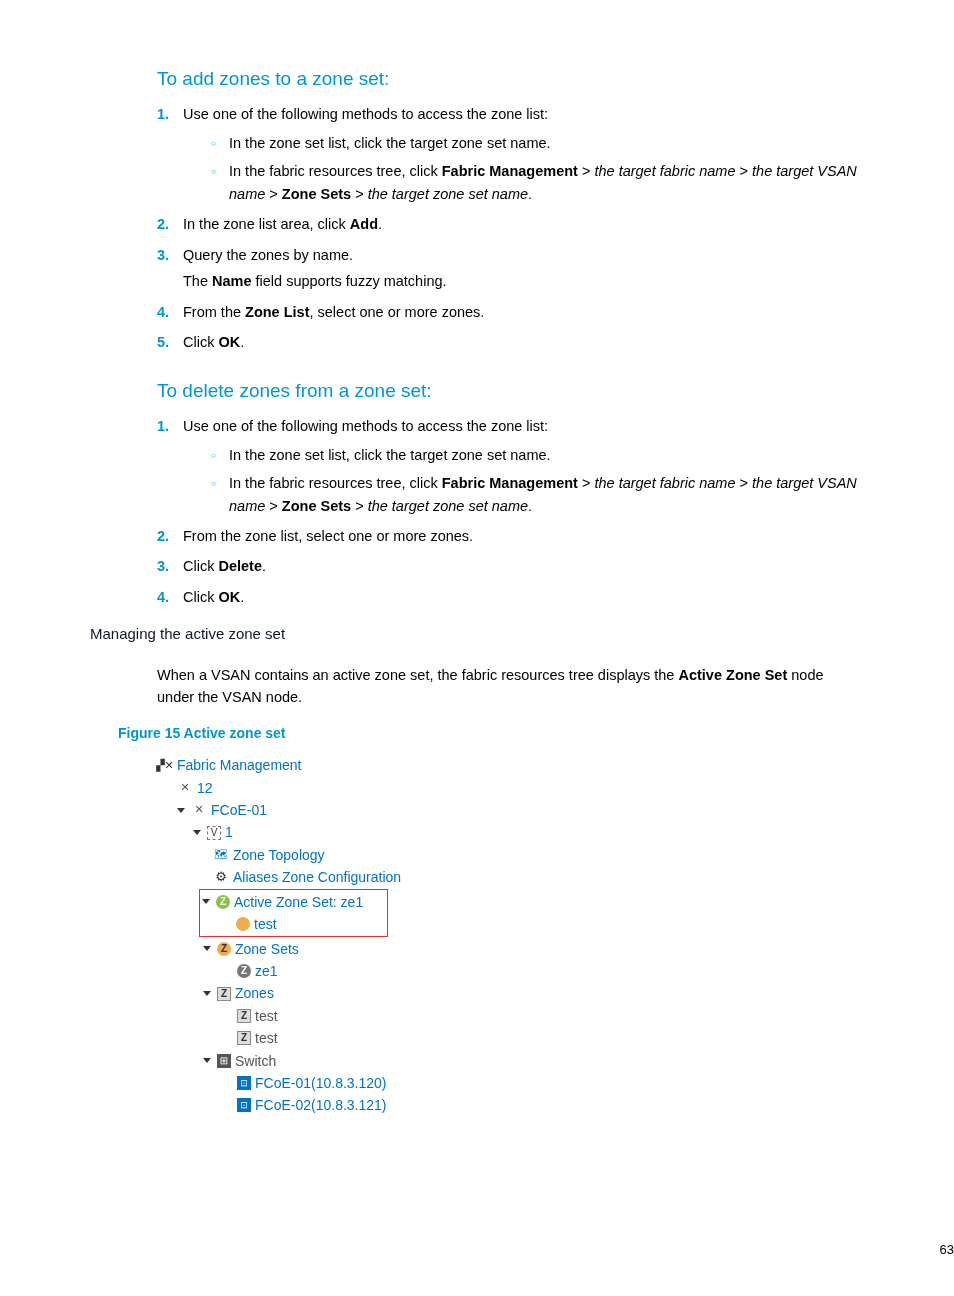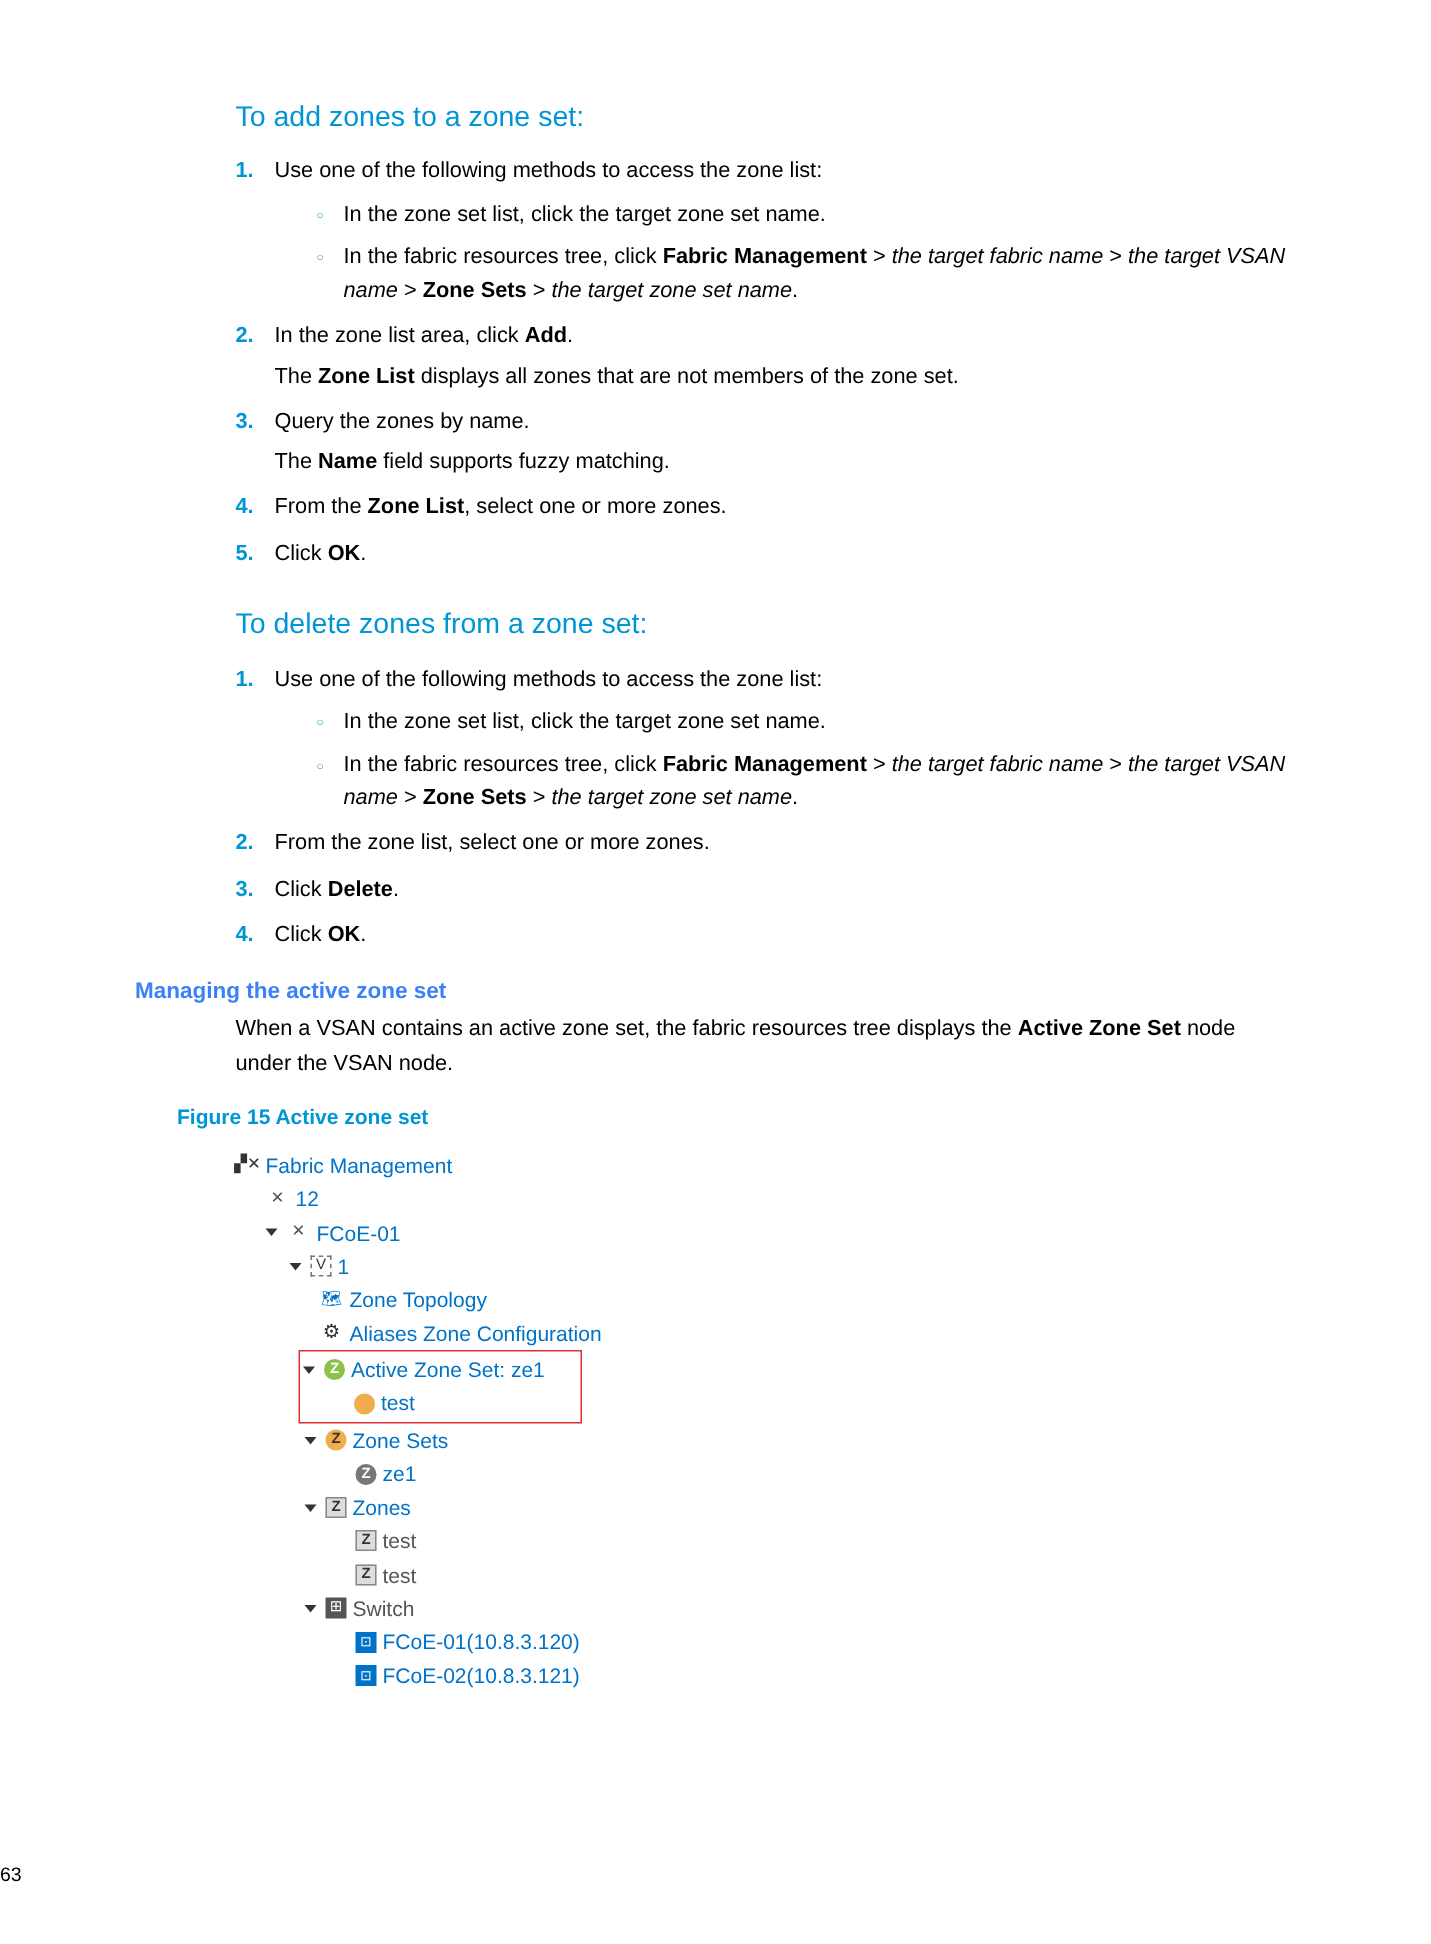--- a/index.html
+++ b/index.html
@@ -15,25 +15,25 @@
     }
     .page { padding: 64px 90px 40px 90px; }
     .h3 {
       color: #0096d6;
       font-size: 19px;
       font-weight: 400;
       margin-bottom: 10px;
       margin-left: 67px;
     }
     .h4 {
-      color: #3b82f6;
+      color: #0f172a;
       font-size: 15px;
-      font-weight: 700;
+      font-weight: 400;
       margin-top: 14px;
-      margin-bottom: 3px;
+      margin-bottom: 18px;
       margin-left: 0;
     }
     ol.numbered { list-style: none; margin-left: 67px; }
     ol.numbered > li { position: relative; padding-left: 26px; margin-bottom: 8px; }
     ol.numbered > li .num {
       position: absolute;
       left: 0;
       top: 0;
       font-weight: 700;
       color: #0096d6;
@@ -82,41 +82,40 @@
     .tree .ico.sw { background:#555; color:#fff; font-size:10px; width:14px; height:14px; }
     .tree .ico.dev { background:#0073c8; color:#fff; font-size:9px; width:14px; height:14px; }
     .tree .ico.orange { background:#f0ad4e; border-radius:50%; width:14px; height:14px; }
     .tree .txt { color:#0073c8; }
     .tree .txt.dim { color:#555; }
     .tree .boxed {
       border: 1px solid #e03030;
       padding: 1px 24px 1px 2px;
       display: inline-block;
     }
-    .pagenum { position: absolute; bottom: 36px; left: 0; width: 100%; text-align: left; font-size: 13px; color:#000; }
+    .pagenum { position: absolute; bottom: 36px; left: 0; width: 100%; text-align: right; font-size: 13px; color:#000; }
   </style>
 </head>
 <body>
 
 <div class="page">
 
   <div class="h3">To add zones to a zone set:</div>
   <ol class="numbered" id="steps1">
       <li>
         <span class="num">1.</span>
         <div>Use one of the following methods to access the zone list:</div>
         <ul class="sub">
           <li>In the zone set list, click the target zone set name.</li>
           <li>In the fabric resources tree, click <span class="bold">Fabric Management</span> &gt; <span class="italic">the target fabric name</span> &gt; <span class="italic">the target VSAN name</span> &gt; <span class="bold">Zone Sets</span> &gt; <span class="italic">the target zone set name</span>.</li>
         </ul>
       </li>
       <li>
         <span class="num">2.</span>
         <div>In the zone list area, click <span class="bold">Add</span>.</div>
-        <div class="after">The <span class="bold">Zone List</span> displays all zones that are not members of the zone set.</div>
       </li>
       <li>
         <span class="num">3.</span>
         <div>Query the zones by name.</div>
         <div class="after">The <span class="bold">Name</span> field supports fuzzy matching.</div>
       </li>
       <li>
         <span class="num">4.</span>
         <div>From the <span class="bold">Zone List</span>, select one or more zones.</div>
       </li>

